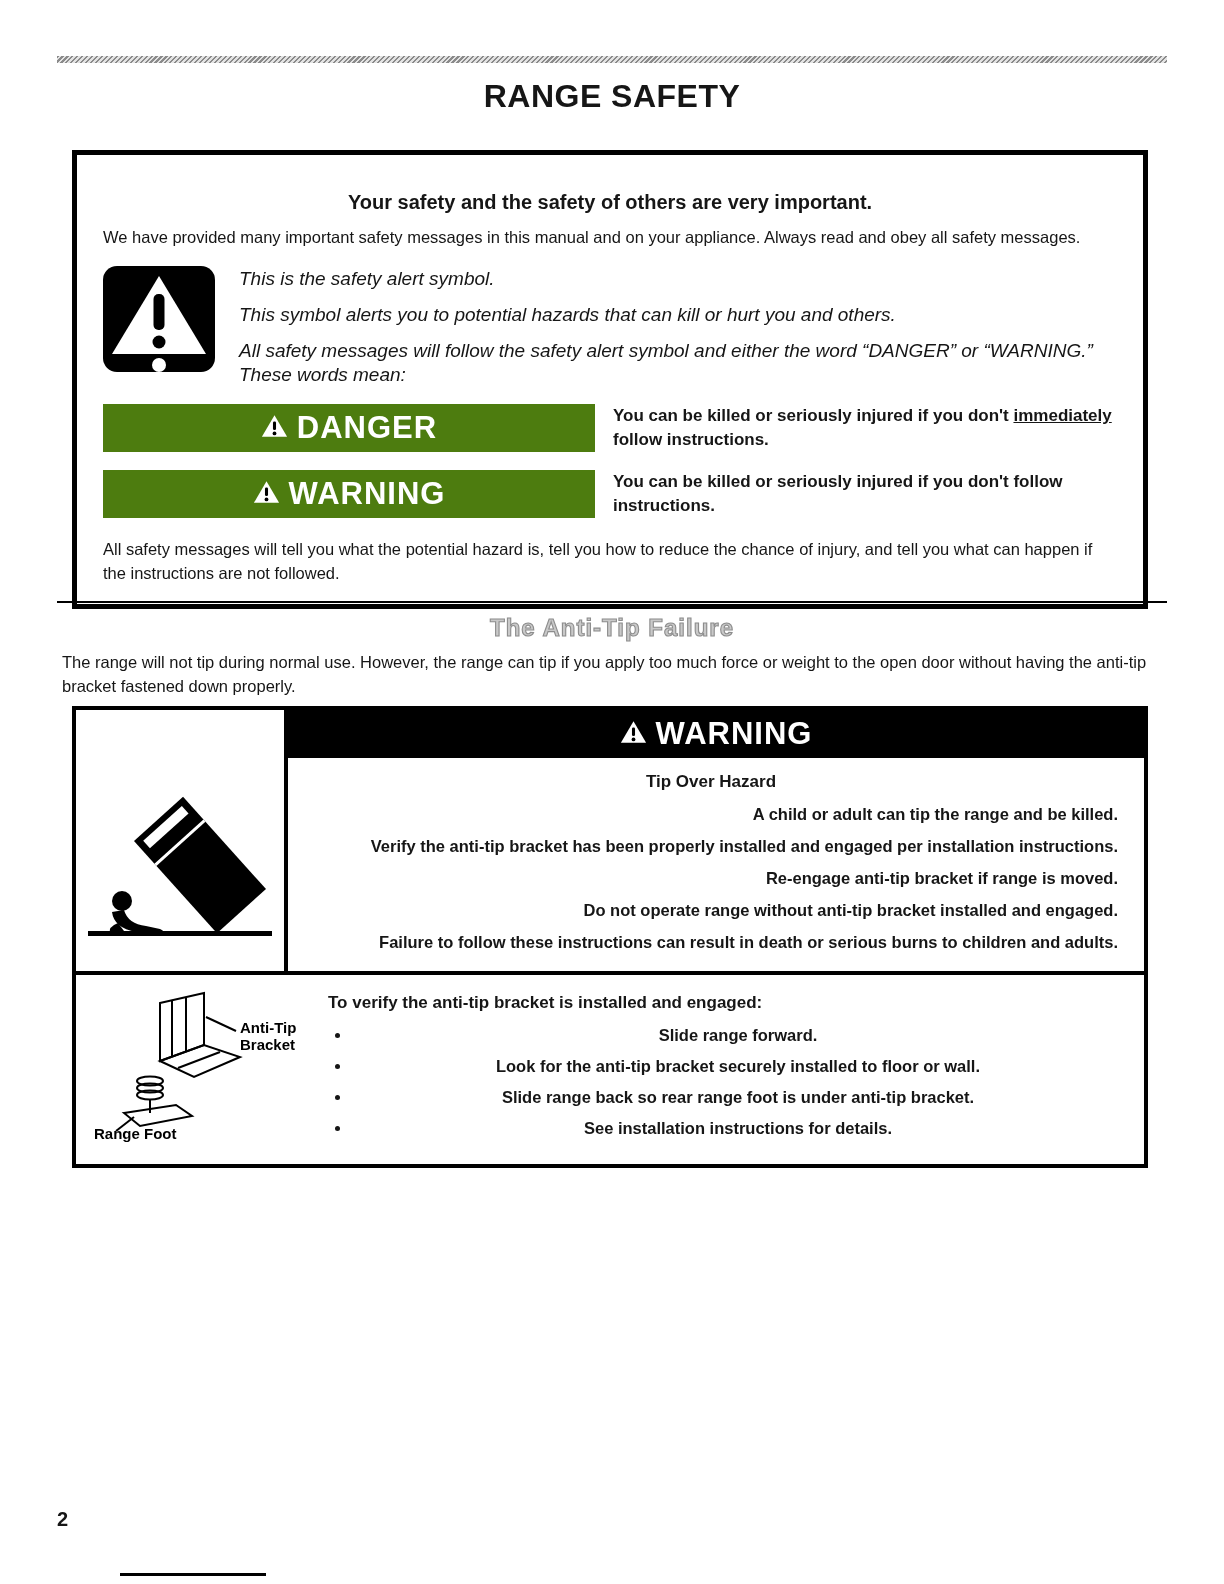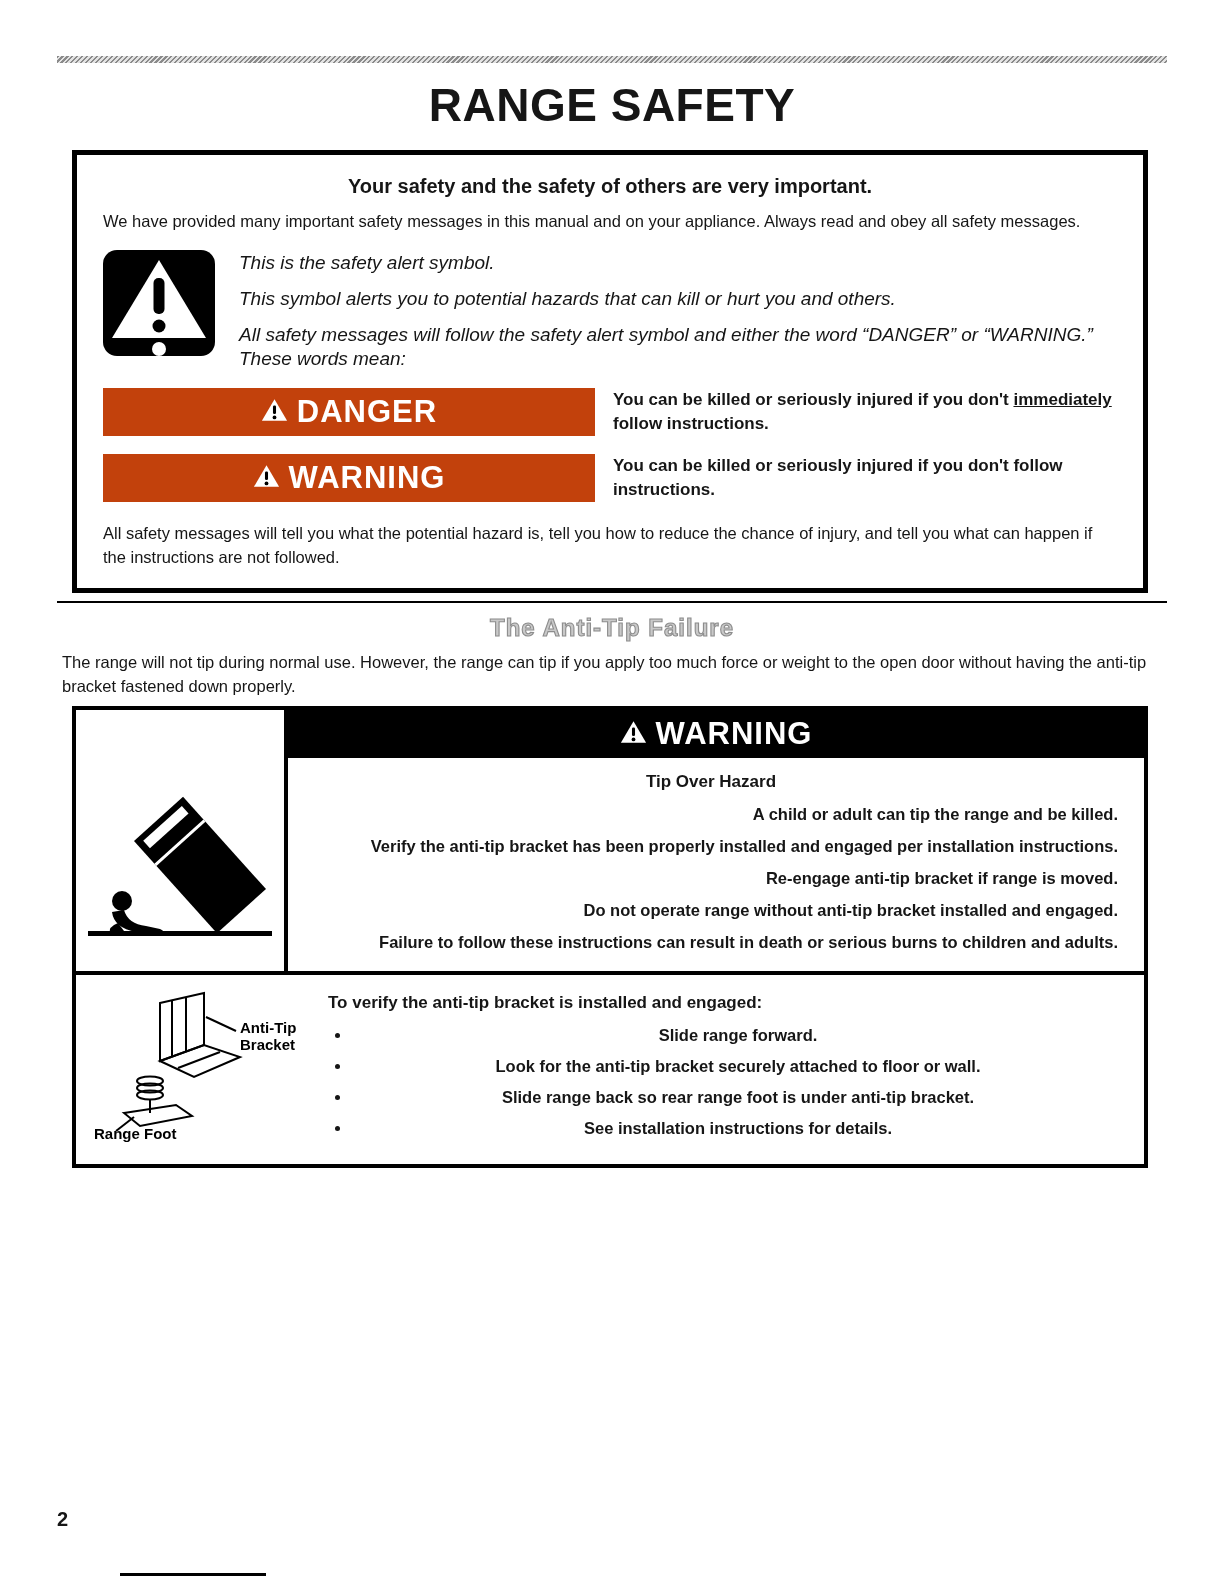--- a/index.html
+++ b/index.html
@@ -12,43 +12,43 @@
   }
   .page { position: relative; width: 1224px; height: 1584px; overflow: hidden; background:#fff; }
 
   .top-rule {
     position: absolute; left: 57px; top: 56px; width: 1110px; height: 7px;
     background: repeating-linear-gradient(135deg, #8a8a8a 0 1.5px, #e3e3e3 1.5px 3.5px);
   }
 
   .title {
     position: absolute; top: 78px; left: 0; width: 100%;
-    text-align: center; font-size: 46px; font-weight: 700;
+    text-align: center; font-size: 32px; font-weight: 700;
     letter-spacing: 0.5px; margin: 0;
   }
 
   
   .safety-box {
     position: absolute; left: 72px; top: 150px; width: 1076px;
     border: 5px solid #000; background: #fff;
-    padding: 12px 26px 18px;
+    padding: 28px 26px 18px;
   }
   .sb-heading { text-align: center; font-size: 20px; margin: 8px 0 12px; font-weight: 700; }
   .sb-intro { font-size: 16.5px; line-height: 1.45; margin: 0 0 16px; }
 
   .symbol-row { display: flex; gap: 24px; }
   .alert-icon { flex: 0 0 auto; }
   .symbol-lines { padding-top: 2px; }
   .symbol-lines p { font-size: 19px; margin: 0 0 14px; font-style: italic; }
   .symbol-lines p.tight { margin-bottom: 2px; }
   .symbol-lines p.last { margin-bottom: 0; }
 
   .signal-row { display: flex; margin: 18px 0 0; }
   .signal-bar {
-    width: 492px; height: 48px; background: #c2410c; color: #fff;
+    width: 492px; height: 48px; background: #4d7c0f; color: #fff;
     display: flex; align-items: center; justify-content: center; gap: 9px;
     flex: 0 0 auto;
   }
   .signal-label { font-size: 31px; font-weight: 700; letter-spacing: 1px; }
   .signal-text {
     margin: 0 0 0 18px; width: 560px; font-size: 17px; font-weight: 700;
     line-height: 1.4; align-self: center;
   }
   .ul { text-decoration: underline; }
 
@@ -230,21 +230,21 @@
             </g>
           </svg>
         </span>
         <span class="bracket-label label-anti-tip">Anti-Tip Bracket</span>
         <span class="bracket-label label-range-foot">Range Foot</span>
       </div>
       <div class="verify">
         <p class="verify-title">To verify the anti-tip bracket is installed and engaged:</p>
         <ul>
           <li>Slide range forward.</li>
-          <li>Look for the anti-tip bracket securely attached to floor or wall.</li>
+          <li>Look for the anti-tip bracket securely installed to floor or wall.</li>
           <li>Slide range back so rear range foot is under anti-tip bracket.</li>
           <li>See installation instructions for details.</li>
         </ul>
       </div>
     </div>
   </div>
 
   <div class="page-num">2</div>
   <div class="bottom-mark"></div>
 

